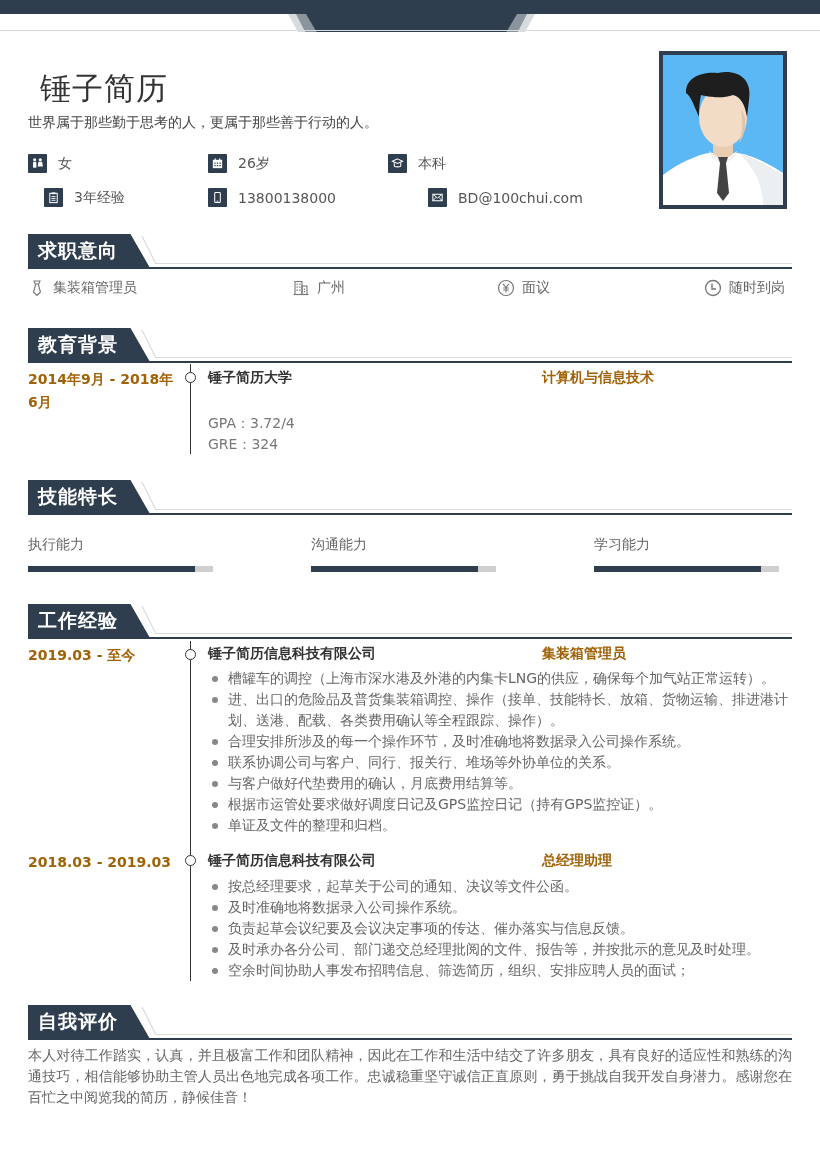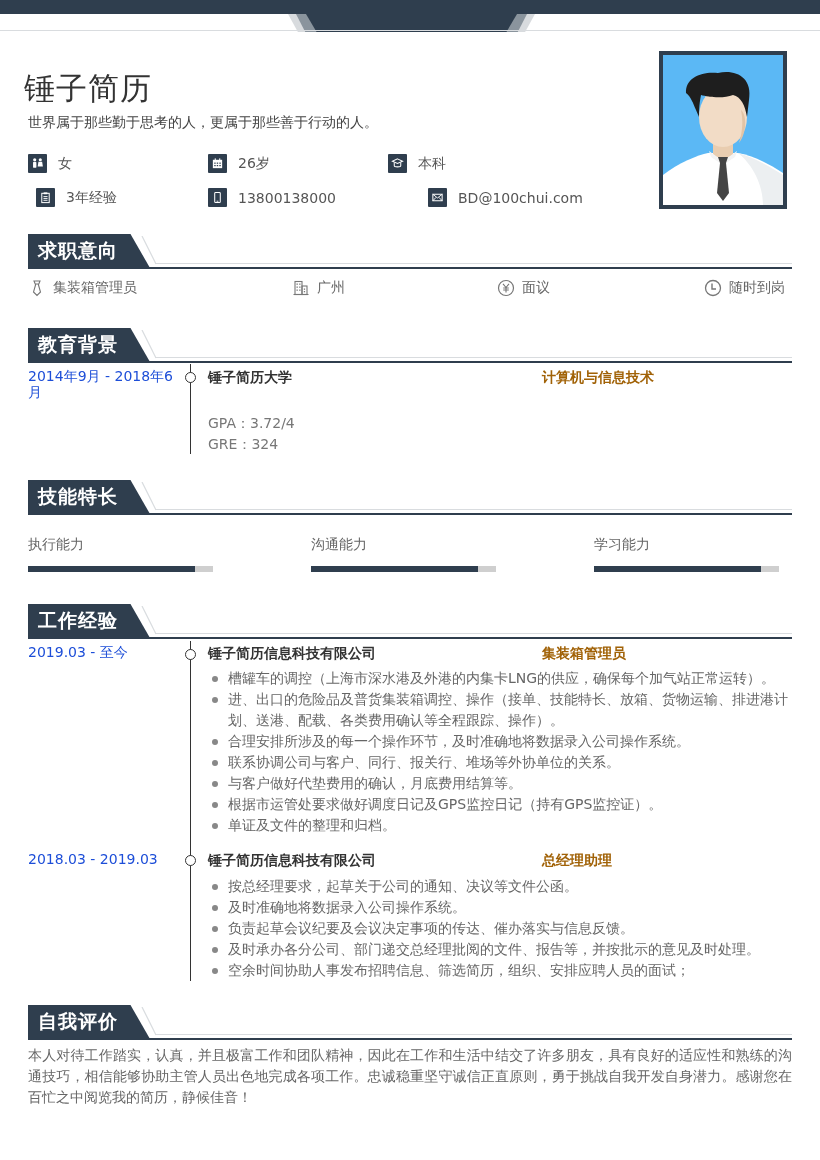--- a/index.html
+++ b/index.html
@@ -11,21 +11,21 @@
   .topline { position: absolute; left: 0; top: 30px; width: 820px; height: 1px; background: #d9dcdf; }
   .tab-wrap { position: absolute; left: 0; top: 14px; width: 820px; height: 18px; }
   .tab-light { position: absolute; left: 288px; top: 0; width: 247px; height: 18px; background: #d8dbde;
       clip-path: polygon(0 0, 100% 0, 96% 100%, 4% 100%); }
   .tab-mid { position: absolute; left: 296px; top: 0; width: 231px; height: 18px; background: #8a949d;
       clip-path: polygon(0 0, 100% 0, 96% 100%, 4% 100%); }
   .tab-dark { position: absolute; left: 306px; top: 0; width: 211px; height: 18px; background: #2f3e4e;
       clip-path: polygon(0 0, 100% 0, 95% 100%, 5% 100%); }
 
   
-  .name { position: absolute; left: 24px; top: 68px; font-size: 31px; color: #333; letter-spacing: 1px; font-weight: normal; }
+  .name { position: absolute; left: 40px; top: 68px; font-size: 31px; color: #333; letter-spacing: 1px; font-weight: normal; }
   .motto { position: absolute; left: 28px; top: 114px; font-size: 14px; color: #444; }
   .info-grid { position: absolute; left: 28px; top: 154px; width: 600px; }
   .info-item { position: absolute; display: flex; align-items: center; font-size: 14px; color: #555; }
   .info-icon { width: 19px; height: 19px; background: #2f3e4e; color: #fff; display: flex; align-items: center; justify-content: center; font-size: 11px; margin-right: 11px; border-radius: 1px; }
   .info-icon svg { width: 13px; height: 13px; }
 
   .photo { position: absolute; left: 659px; top: 51px; width: 128px; height: 158px; border: 4px solid #2f3e4e; background: #5bb8f5; overflow: hidden; }
 
   
   .sec { position: absolute; left: 28px; width: 764px; height: 36px; }
@@ -34,21 +34,21 @@
   .sec .sec-title { position: absolute; left: 10px; top: 4px; font-size: 19px; font-weight: bold; color: #fff; letter-spacing: 1px; }
   .sec .sec-slash { position: absolute; left: 108px; top: 2px; width: 30px; height: 30px; }
   .sec .sec-thin { position: absolute; left: 127px; top: 29px; right: 0; height: 1px; background: #d9dcdf; }
   .sec .sec-line { position: absolute; left: 0; top: 33px; width: 764px; height: 2px; background: #2f3e4e; }
 
   
   .intent-item { position: absolute; top: 279px; display: flex; align-items: center; font-size: 14px; color: #666; }
   .intent-item svg { width: 18px; height: 18px; margin-right: 7px; }
 
   
-  .date { position: absolute; left: 28px; font-size: 14px; font-weight: normal; color: #1d4ed8; line-height: 16px; }
+  .date { position: absolute; left: 28px; font-size: 14px; font-weight: bold; color: #a16207; line-height: 23px; }
   .vline { position: absolute; left: 190px; width: 1px; background: #333; }
   .dot { position: absolute; left: 185px; width: 11px; height: 11px; border: 1.5px solid #333; border-radius: 50%; background: #fff; }
   .entity { position: absolute; left: 208px; font-size: 14px; font-weight: bold; color: #333; }
   .role { position: absolute; left: 542px; font-size: 14px; font-weight: bold; color: #a16207; }
   .plain { position: absolute; left: 208px; font-size: 14px; color: #777; line-height: 21px; }
 
   ul.bullets { position: absolute; left: 208px; width: 584px; list-style: none; }
   ul.bullets li { position: relative; padding-left: 20px; font-size: 14px; color: #666; line-height: 21px; }
   ul.bullets li::before { content: ""; position: absolute; left: 4px; top: 8px; width: 6px; height: 6px; border-radius: 50%; background: #888; }
 
@@ -106,21 +106,21 @@
   </div>
   <div class="info-item" style="left:360px;top:0;">
     <span class="info-icon">
       <svg viewBox="0 0 14 14">
           <path d="M7 2 L12.5 4.5 L7 7 L1.5 4.5Z" fill="none" stroke="#fff" stroke-width="1.1"></path>
           <path d="M3.5 6 v3.5 c0 1.5 7 1.5 7 0 V6" fill="none" stroke="#fff" stroke-width="1.1"></path>
         </svg>
     </span>
     <span>本科</span>
   </div>
-  <div class="info-item" style="left:8px;top:34px;">
+  <div class="info-item" style="left:16px;top:34px;">
     <span class="info-icon">
       <svg viewBox="0 0 14 14">
           <rect x="3" y="2.5" width="8" height="10" fill="none" stroke="#fff" stroke-width="1.1"></rect>
           <rect x="5" y="1.5" width="4" height="2" fill="#fff"></rect>
           <g stroke="#fff" stroke-width="1">
             <line x1="4.8" y1="6" x2="9.2" y2="6"></line>
             <line x1="4.8" y1="8" x2="9.2" y2="8"></line>
             <line x1="4.8" y1="10" x2="9.2" y2="10"></line>
           </g>
         </svg>

